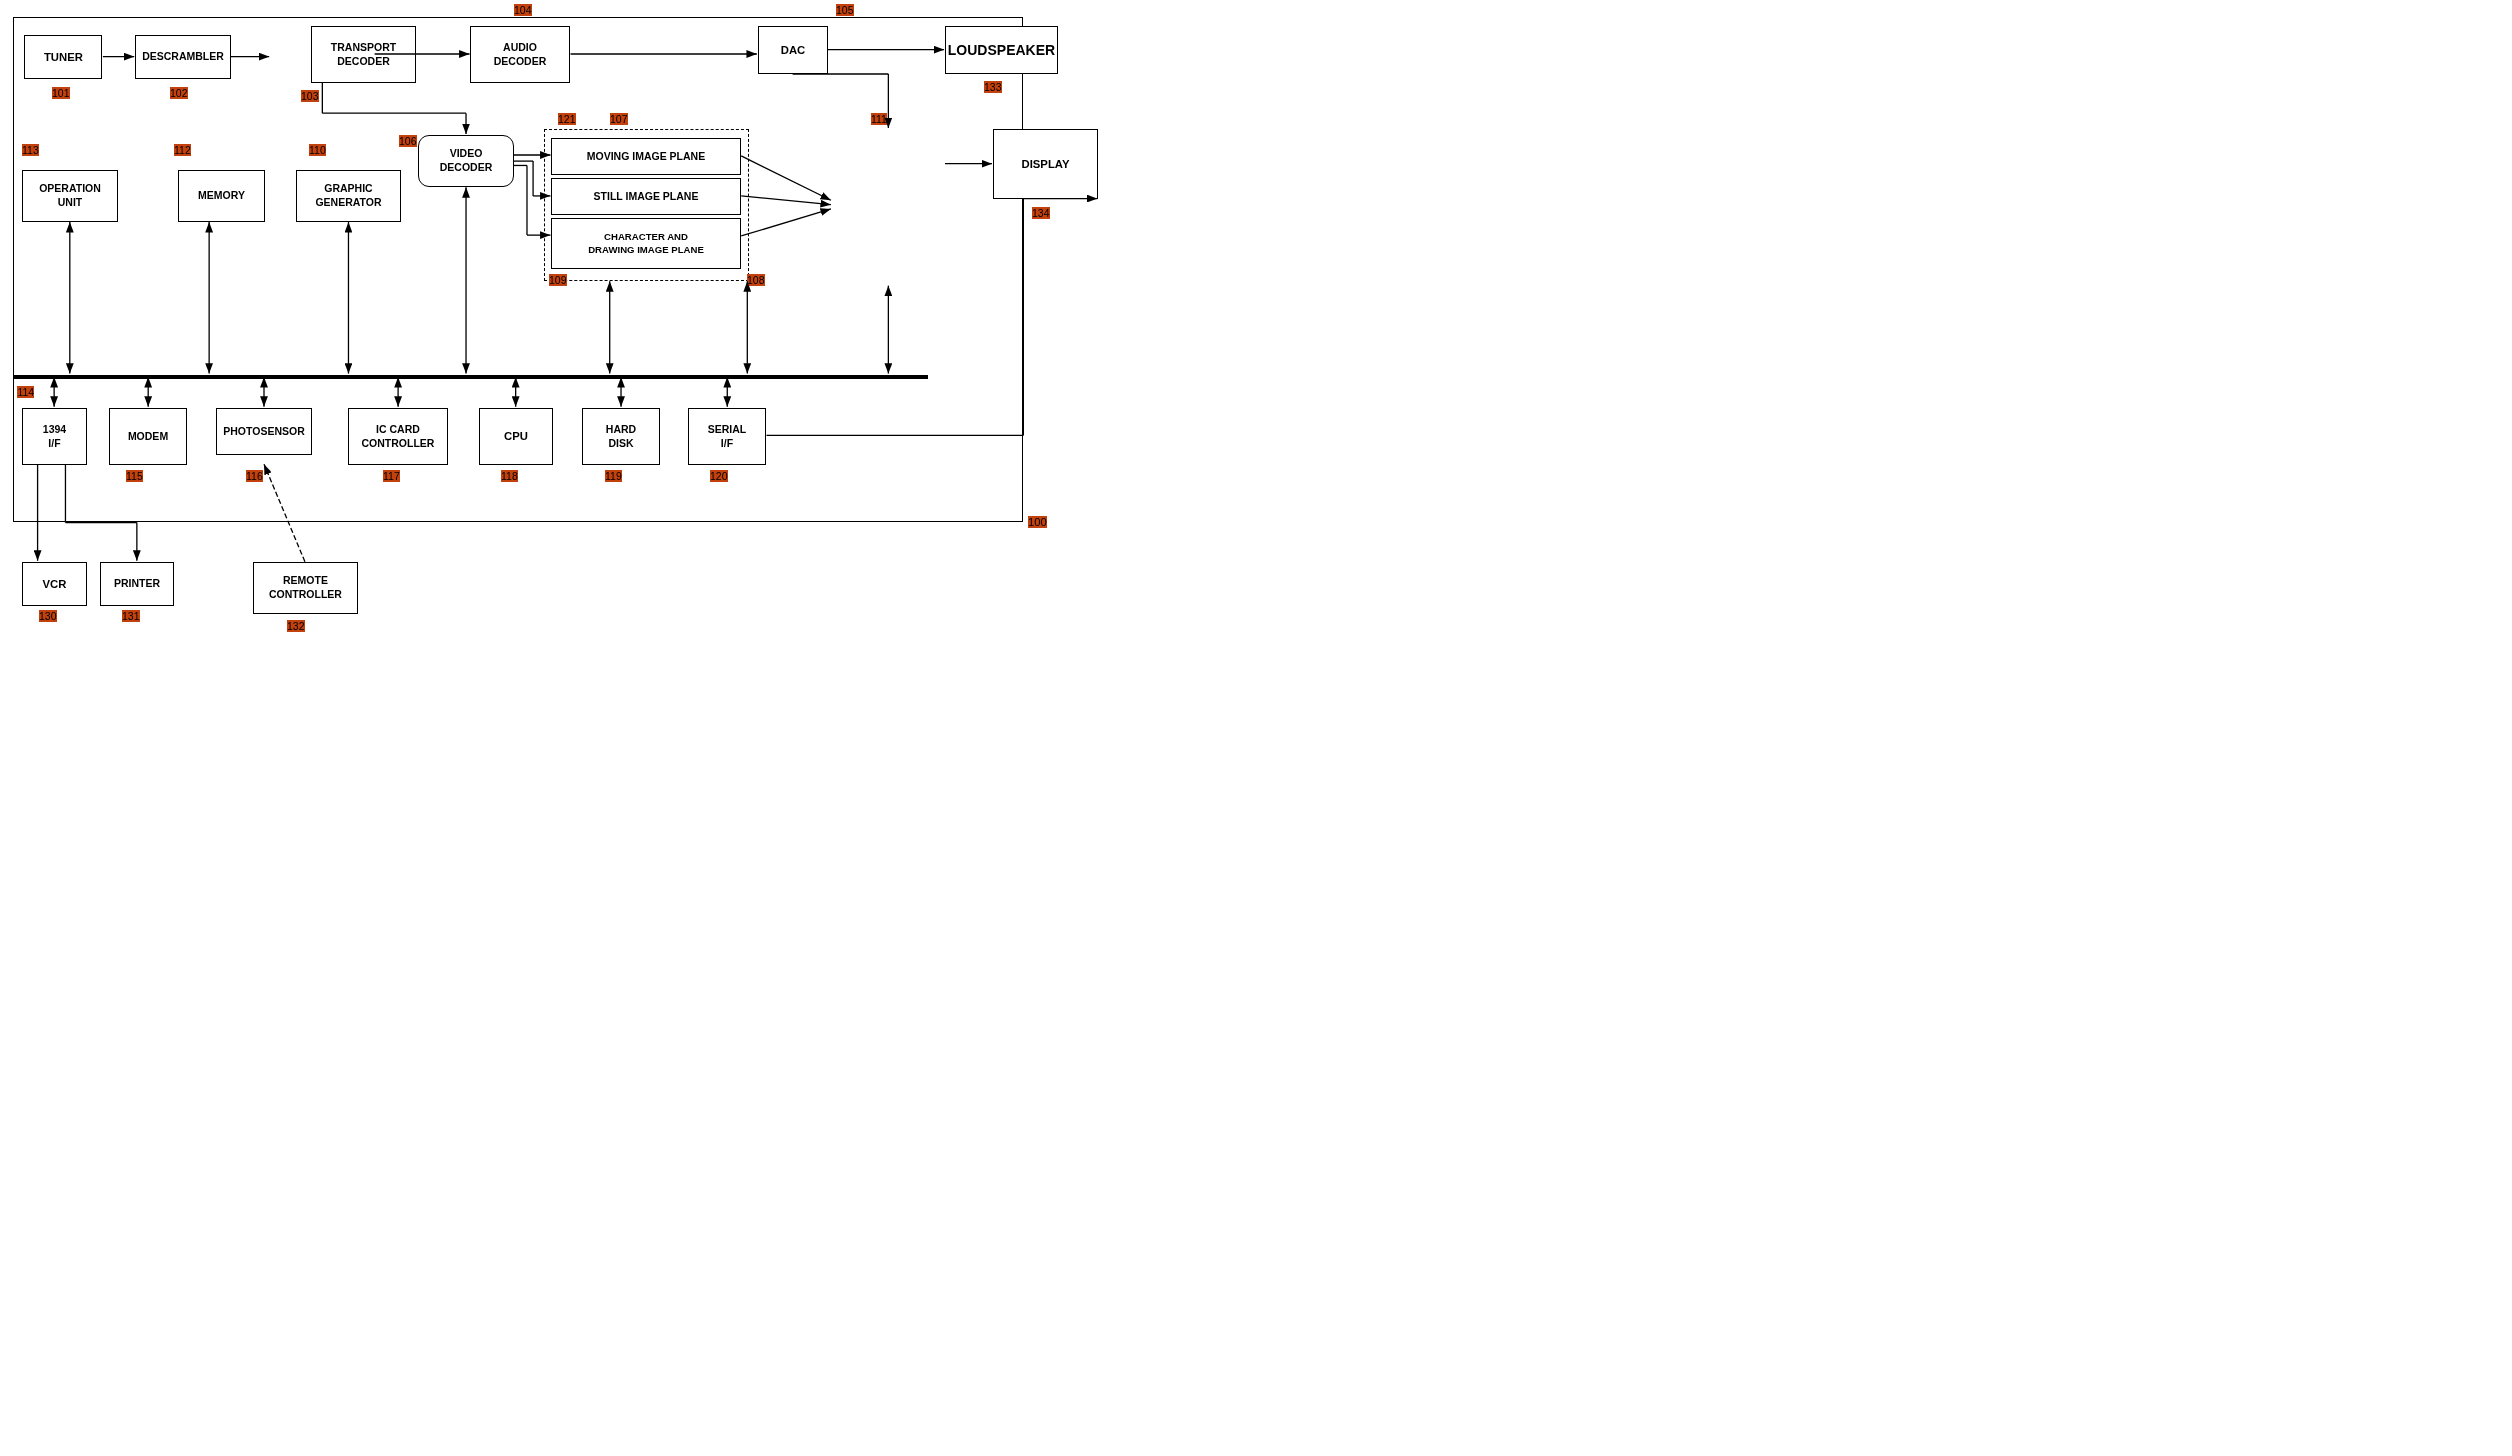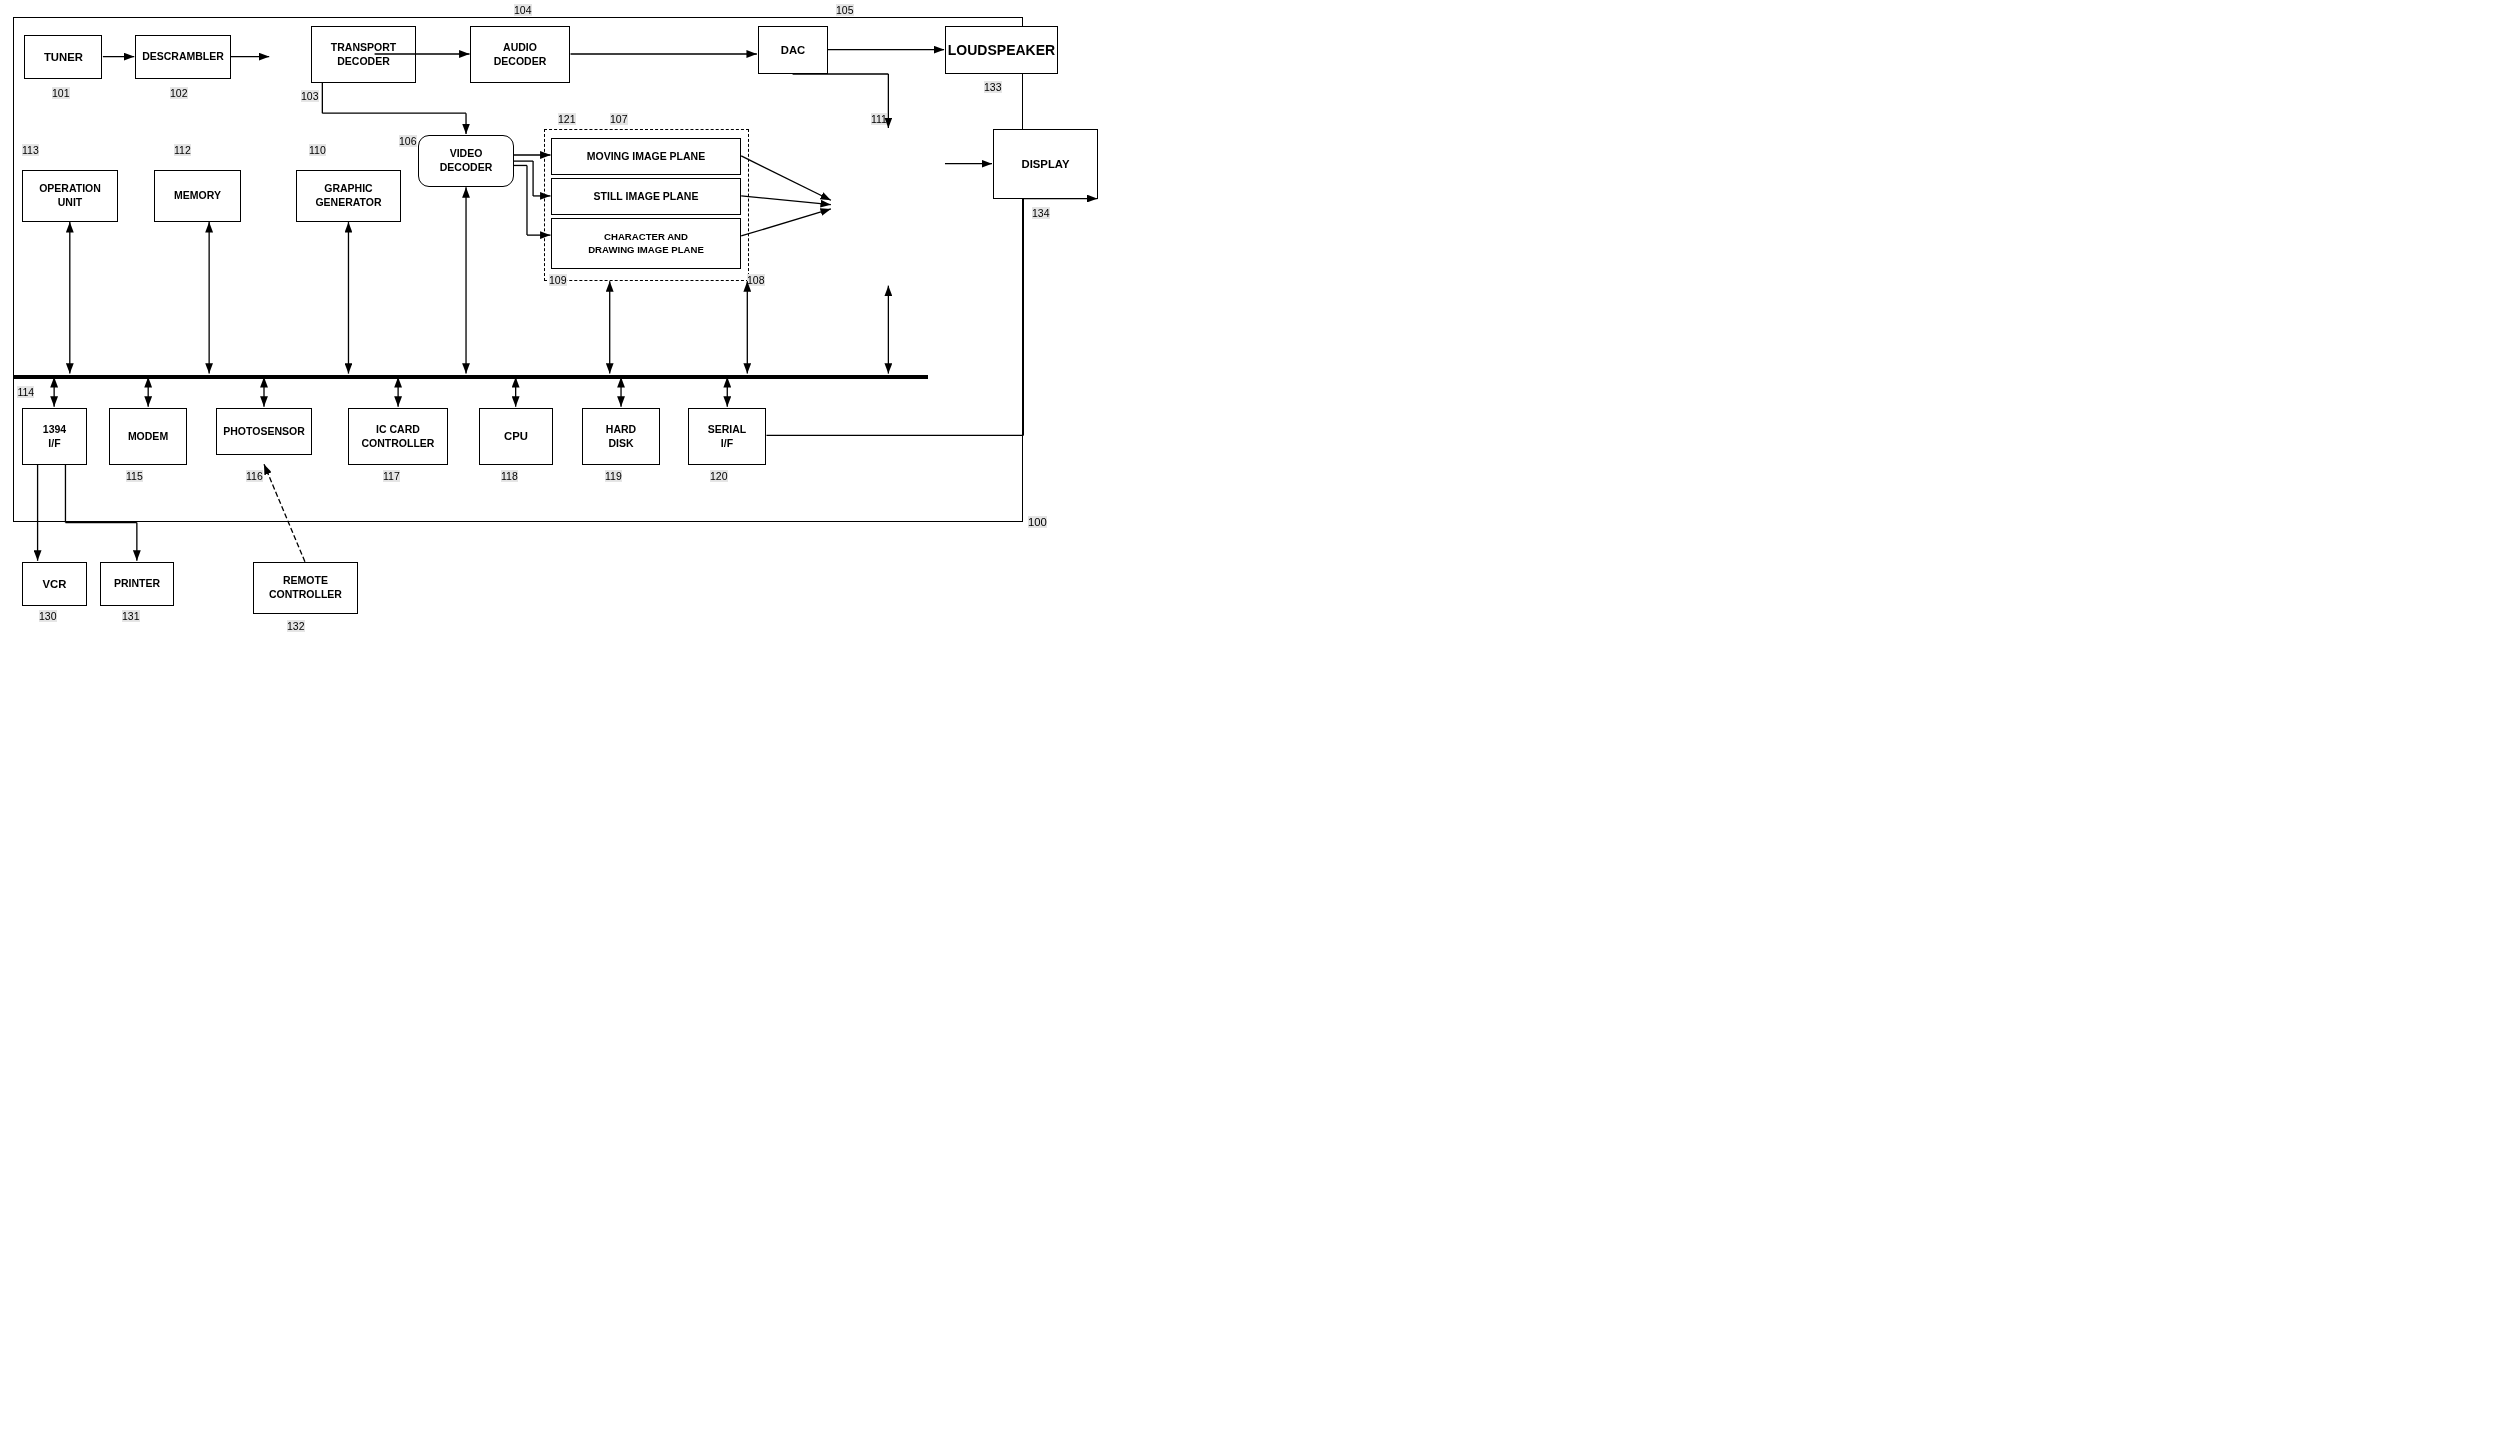--- a/index.html
+++ b/index.html
@@ -31,21 +31,21 @@
     }
     .block-dashed {
       position: absolute;
       border: 1.7px dashed #000;
       background: #fff;
     }
     .label {
       position: absolute;
       font-size: 10.5px;
       font-weight: normal;
-      background: #e5e5e5;
+      background: #c2410c;
     }
     
     .bus-line {
       position: absolute;
       background: #000;
       height: 4.4px;
     }
     
     svg.arrows {
       position: absolute;
@@ -104,21 +104,21 @@
   <div class="label" style="left:549px; top:274px;">109</div>
 
   <div class="label" style="left:871px; top:113px;">111</div>
 
   <div class="block" style="left:993px; top:129px; width:105px; height:70px; font-size:11.3px;">DISPLAY</div>
   <div class="label" style="left:1032px; top:207px;">134</div>
 
   <div class="block" style="left:22px; top:170px; width:96px; height:52px; font-size:10.5px;">OPERATION<br>UNIT</div>
   <div class="label" style="left:22px; top:144px;">113</div>
 
-  <div class="block" style="left:154px; top:170px; width:87px; height:52px; font-size:10.5px;">MEMORY</div>
+  <div class="block" style="left:178px; top:170px; width:87px; height:52px; font-size:10.5px;">MEMORY</div>
   <div class="label" style="left:174px; top:144px;">112</div>
 
   <div class="block" style="left:296px; top:170px; width:105px; height:52px; font-size:10.5px;">GRAPHIC<br>GENERATOR</div>
   <div class="label" style="left:309px; top:144px;">110</div>
 
   <div class="block" style="left:22px; top:408px; width:65px; height:57px; font-size:10.5px;">1394<br>I/F</div>
   <div class="label" style="left:17.4px; top:386px;">114</div>
 
   <div class="block" style="left:109px; top:408px; width:78px; height:57px; font-size:10.5px;">MODEM</div>
   <div class="label" style="left:126px; top:470px;">115</div>

